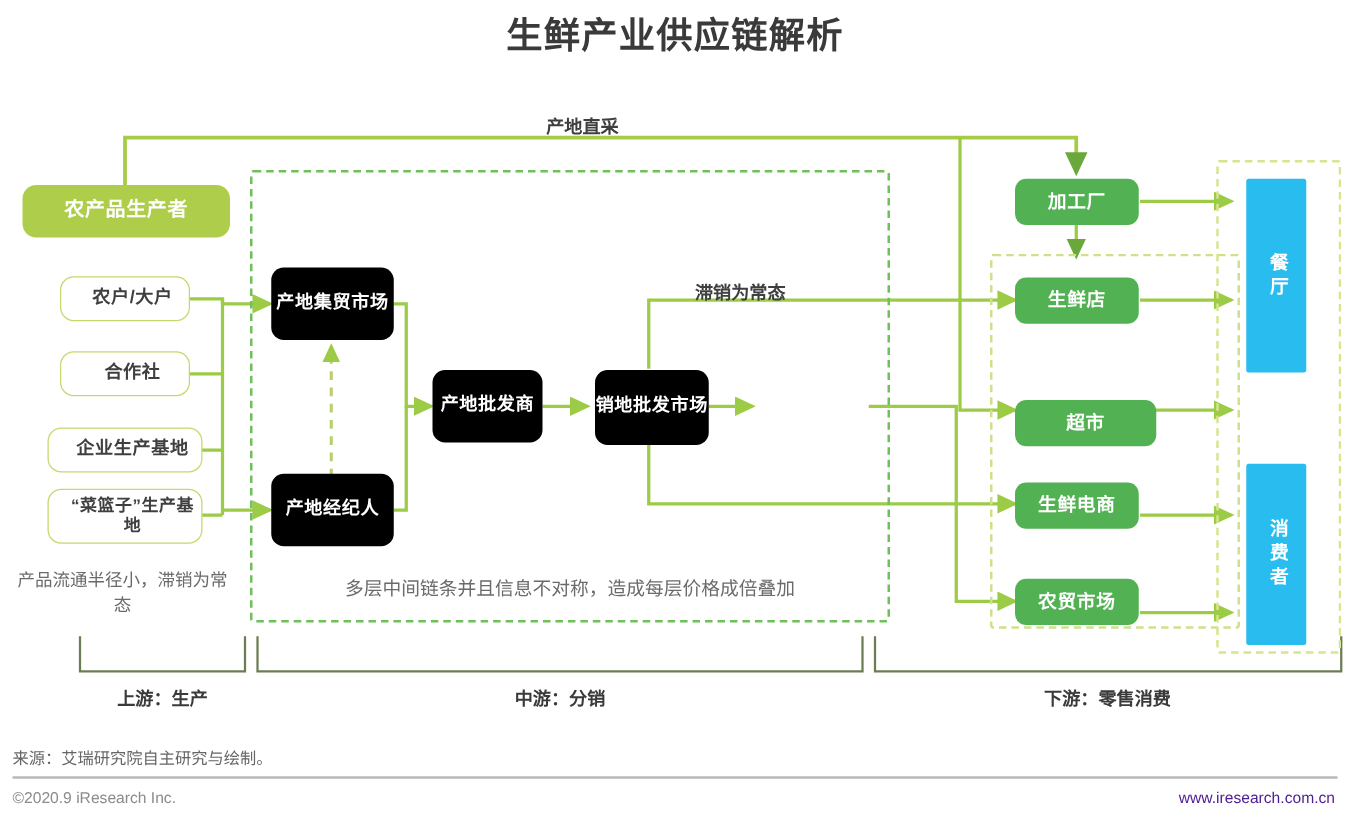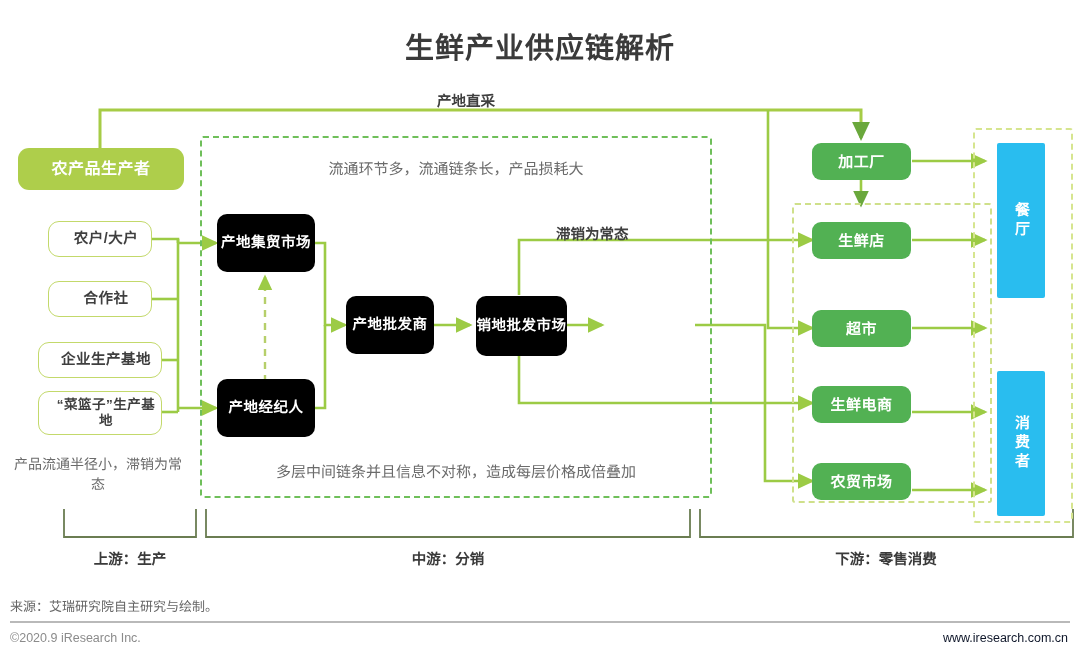--- a/index.html
+++ b/index.html
@@ -18,21 +18,21 @@
     position:absolute;box-sizing:border-box;
     display:flex;align-items:center;justify-content:center;
     text-align:center;line-height:1.2;
     border-radius:9px;
     font-weight:700;
     letter-spacing:.5px;
   }
 
   
   #title{
-    position:absolute;left:0;top:24px;width:1080px;
+    position:absolute;left:0;top:4px;width:1080px;
     text-align:center;font-size:29px;font-weight:700;color:#3a3a3a;
     letter-spacing:1px;
   }
 
   
   .n-producer{
     background:#aece4b;color:#ffffff;font-size:16px;border-radius:11px;
   }
   
   .n-outline{
@@ -65,21 +65,21 @@
   .cap.small{font-size:14px;}
   .arrowlabel{position:absolute;color:#3f3f3f;font-size:14.5px;font-weight:700;}
 
   
   .stagelabel{position:absolute;font-size:14.5px;font-weight:700;color:#3a3a3a;text-align:center;}
 
   
   #source{position:absolute;left:10px;top:596px;font-size:13px;color:#666;}
   #rule{position:absolute;left:10px;top:621px;width:1060px;height:1.6px;background:#b9b9b9;}
   #copyright{position:absolute;left:10px;top:631px;font-size:12.5px;color:#8b8b8b;}
-  #site{position:absolute;right:12px;top:631px;font-size:12.5px;color:#0f172a;}
+  #site{position:absolute;right:12px;top:631px;font-size:12.5px;color:#4c1d95;}
 </style>
 </head>
 <body>
 
 <div id="stage">
 
   <div id="title">生鲜产业供应链解析</div>
 
   <svg id="wires" viewBox="0 0 1080 659">
     <defs>
@@ -142,39 +142,38 @@
     </g>
   </svg>
 
   <div class="region mid" style="left:200px;top:136px;width:512px;height:362px;"></div>
   <div class="region retail" style="left:792px;top:203px;width:200px;height:300px;"></div>
   <div class="region consume" style="left:973px;top:128px;width:100px;height:395px;"></div>
 
   <div class="arrowlabel" style="left:437px;top:89px;">产地直采</div>
   <div class="arrowlabel" style="left:556px;top:222px;">滞销为常态</div>
 
-  <div class="cap" style="left:240px;top:158px;width:432px;">流通环节多，流通链条长，产品损耗大</div>
   <div class="cap" style="left:230px;top:461px;width:452px;">多层中间链条并且信息不对称，造成每层价格成倍叠加</div>
   <div class="cap small" style="left:8px;top:454px;width:180px;">产品流通半径小，滞销为常态</div>
 
   <div class="node n-producer" style="left:18px;top:148px;width:166px;height:42px;">农产品生产者</div>
 
   <div class="node n-outline" style="left:48px;top:221px;width:104px;height:36px;">农户/大户</div>
   <div class="node n-outline" style="left:48px;top:281px;width:104px;height:36px;">合作社</div>
   <div class="node n-outline" style="left:38px;top:342px;width:124px;height:36px;">企业生产基地</div>
   <div class="node n-outline" style="left:38px;top:391px;width:124px;height:44px;font-size:13.5px;">“菜篮子”生产基地</div>
 
   <div class="node n-mid" style="left:217px;top:214px;width:98px;height:58px;">产地集贸市场</div>
   <div class="node n-mid" style="left:217px;top:379px;width:98px;height:58px;">产地经纪人</div>
   <div class="node n-mid" style="left:346px;top:296px;width:88px;height:58px;">产地批发商</div>
   <div class="node n-mid" style="left:476px;top:296px;width:91px;height:60px;">销地批发市场</div>
 
   <div class="node n-down" style="left:812px;top:143px;width:99px;height:37px;">加工厂</div>
   <div class="node n-down" style="left:812px;top:222px;width:99px;height:37px;">生鲜店</div>
-  <div class="node n-down" style="left:812px;top:310px;width:99px;height:37px;">超市</div>
+  <div class="node n-down" style="left:812px;top:320px;width:113px;height:37px;">超市</div>
   <div class="node n-down" style="left:812px;top:386px;width:99px;height:37px;">生鲜电商</div>
   <div class="node n-down" style="left:812px;top:463px;width:99px;height:37px;font-family:Liberation Serif, serif;">农贸市场</div>
 
   <div class="node n-blue" style="left:997px;top:143px;width:48px;height:155px;">餐厅</div>
   <div class="node n-blue" style="left:997px;top:371px;width:48px;height:145px;">消费者</div>
 
   <div class="stagelabel" style="left:60px;top:547px;width:140px;">上游：生产</div>
   <div class="stagelabel" style="left:378px;top:547px;width:140px;">中游：分销</div>
   <div class="stagelabel" style="left:806px;top:547px;width:160px;">下游：零售消费</div>
 

